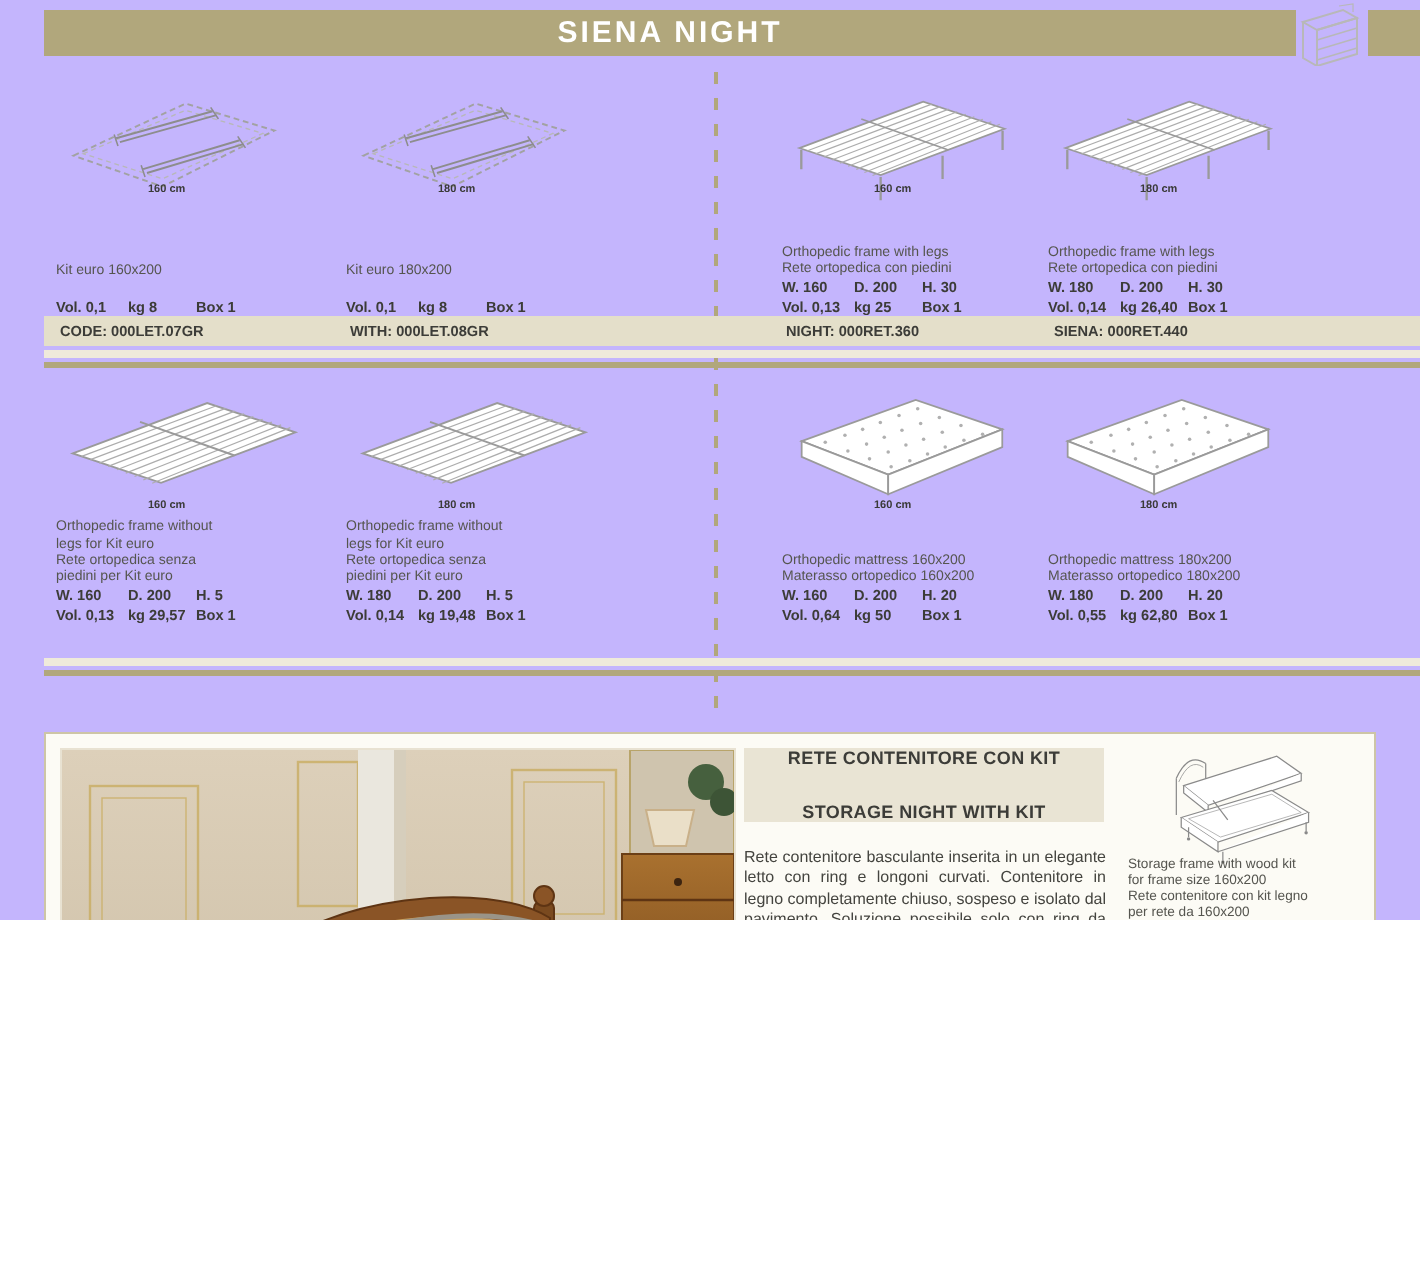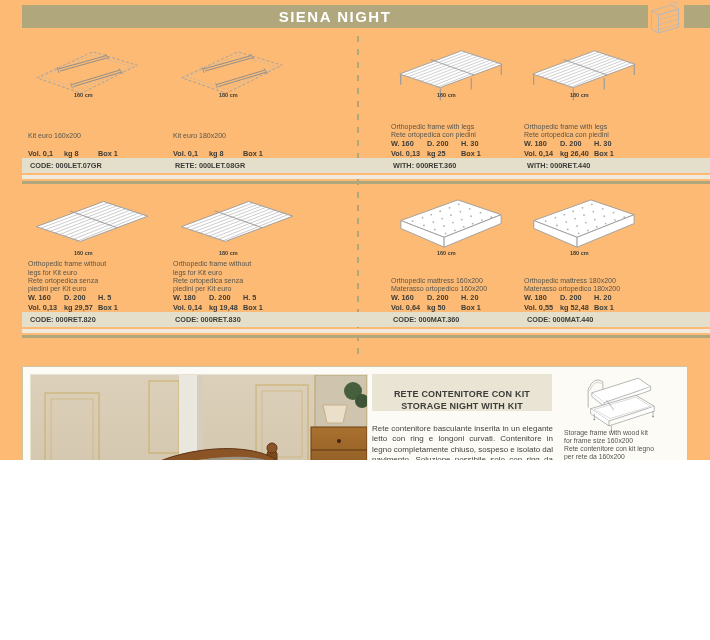--- a/index.html
+++ b/index.html
@@ -1,16 +1,16 @@
 <!DOCTYPE html>
 <html style="--accent: #b1a77c; --band: #e4dfca; --panel: #e9e4d4;"><head>
 <meta charset="utf-8">
 <style>
   html,body{margin:0;padding:0;background:#fff;}
-  .page{position:relative;width:710px;height:460px;background:#fdba74;overflow:hidden;
+  .page{position:relative;width:710px;height:460px;background:#c4b5fd;overflow:hidden;
         font-family:"Liberation Sans",sans-serif;-webkit-font-smoothing:antialiased;}
   
   .header-bar{position:absolute;left:22px;top:5px;width:626px;height:23px;background:var(--accent);
               display:flex;align-items:center;justify-content:center;}
   .header-title{color:#fff;font-weight:bold;font-size:15px;letter-spacing:1.5px;}
   .corner-sketch{position:absolute;left:645px;top:1px;width:37px;height:32px;}
   .corner-block{position:absolute;left:684px;top:5px;width:26px;height:23px;background:var(--accent);}
   
   .vdash{position:absolute;left:357px;top:36px;width:2px;height:324px;
          background:repeating-linear-gradient(to bottom,var(--accent) 0 6px,transparent 6px 13px);}
@@ -33,21 +33,21 @@
   .strip{position:absolute;left:22px;right:0;height:4px;background:#efeadb;}
   .s1{top:175px}.s2{top:329px}
   .rule{position:absolute;left:22px;right:0;height:3px;background:var(--accent);}
   .ru1{top:181px}.ru2{top:335px}
   
   .section-box{position:absolute;left:22px;top:366px;width:664px;height:265px;
                border:1px solid #cdc5a6;background:#fcfbf5;}
   .section-shadow{position:absolute;left:30px;top:634px;width:658px;height:2px;background:#dfd9c5;}
   .photo{position:absolute;left:30px;top:374px;width:336px;height:250px;overflow:hidden;border:1px solid #e8e2d2;}
   .title-box{position:absolute;left:372px;top:374px;width:180px;height:37px;background:var(--panel);
-             display:flex;flex-direction:column;align-items:center;justify-content:flex-end;gap:2px;}
+             display:flex;flex-direction:column;align-items:center;justify-content:space-between;gap:2px;}
   .title-box div{font-size:9px;font-weight:bold;color:#3c3c38;letter-spacing:.2px;}
   .para{position:absolute;left:372px;width:181px;font-size:8px;line-height:10.4px;color:#44443f;text-align:justify;}
   .p-it{top:424px}.p-en{top:487px}
   .p-ru{top:520px;font-weight:bold;line-height:10.3px;}
   .sp-draw{position:absolute;left:557px;width:126px;height:60px;}
   .spd-a{top:372px}.spd-b{top:506px}
   .sp-text{position:absolute;left:564px;width:120px;}
   .spt-a{top:429px}.spt-b{top:564px}
   .sp-name{font-size:6.8px;line-height:8px;color:#55554f;}
   .sp-spec{display:grid;grid-template-columns:32px 38px auto;font-size:7px;font-weight:bold;
@@ -270,23 +270,23 @@
           <span>H. 30</span>
         <span>Vol. 0,14</span>
           <span>kg 26,40</span>
           <span>Box 1</span>
       </div>
     </div>
   </div>
 
   <div class="band b1">
     <span class="k1">CODE: 000LET.07GR</span>
-    <span class="k2">RETE: 000LET.08GR</span>
-    <span class="k3">WITH: 000RET.360</span>
-    <span class="k4">WITH: 000RET.440</span>
+    <span class="k2">WITH: 000LET.08GR</span>
+    <span class="k3">NIGHT: 000RET.360</span>
+    <span class="k4">SIENA: 000RET.440</span>
   </div>
   <div class="strip s1"></div>
   <div class="rule ru1"></div>
 
   <div class="cell r2 c1">
     <div class="draw">
       <svg width="126" height="55" viewBox="0 0 120 52">
           <use href="#sym-slats-flat"></use>
         </svg>
       <span class="size-label">160 cm</span>
@@ -367,32 +367,26 @@
     <div>
       <div class="pname">
         <div>Orthopedic mattress 180x200</div>
         <div>Materasso ortopedico 180x200</div>
       </div>
       <div class="spec">
         <span>W. 180</span>
           <span>D. 200</span>
           <span>H. 20</span>
         <span>Vol. 0,55</span>
-          <span>kg 52,48</span>
-          <span>Box 1</span>
-      </div>
-    </div>
-  </div>
-
-  <div class="band b2">
-    <span class="k1">CODE: 000RET.820</span>
-    <span class="k2">CODE: 000RET.830</span>
-    <span class="k3">CODE: 000MAT.360</span>
-    <span class="k4">CODE: 000MAT.440</span>
-  </div>
+          <span>kg 62,80</span>
+          <span>Box 1</span>
+      </div>
+    </div>
+  </div>
+
   <div class="strip s2"></div>
   <div class="rule ru2"></div>
 
   <div class="section-box"></div>
   <div class="section-shadow"></div>
 
   <div class="photo">
     <svg width="336" height="250" viewBox="0 0 336 250">
       <defs>
         <linearGradient id="wallg" x1="0" y1="0" x2="0" y2="1">

